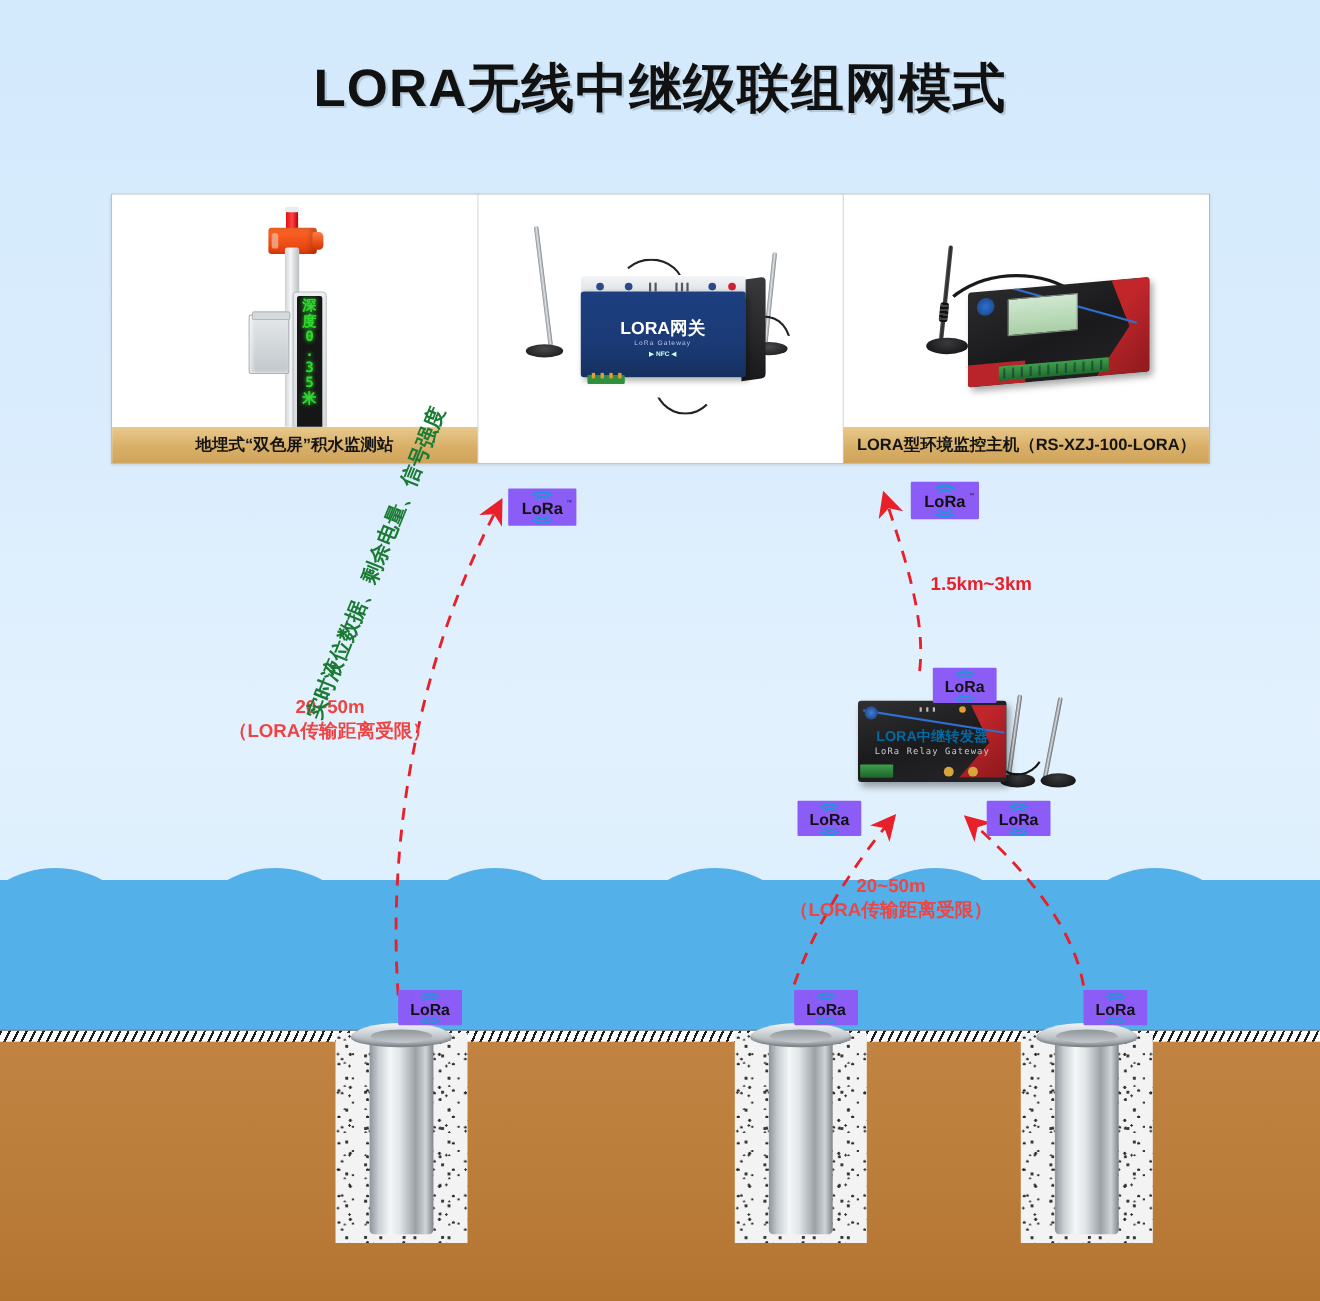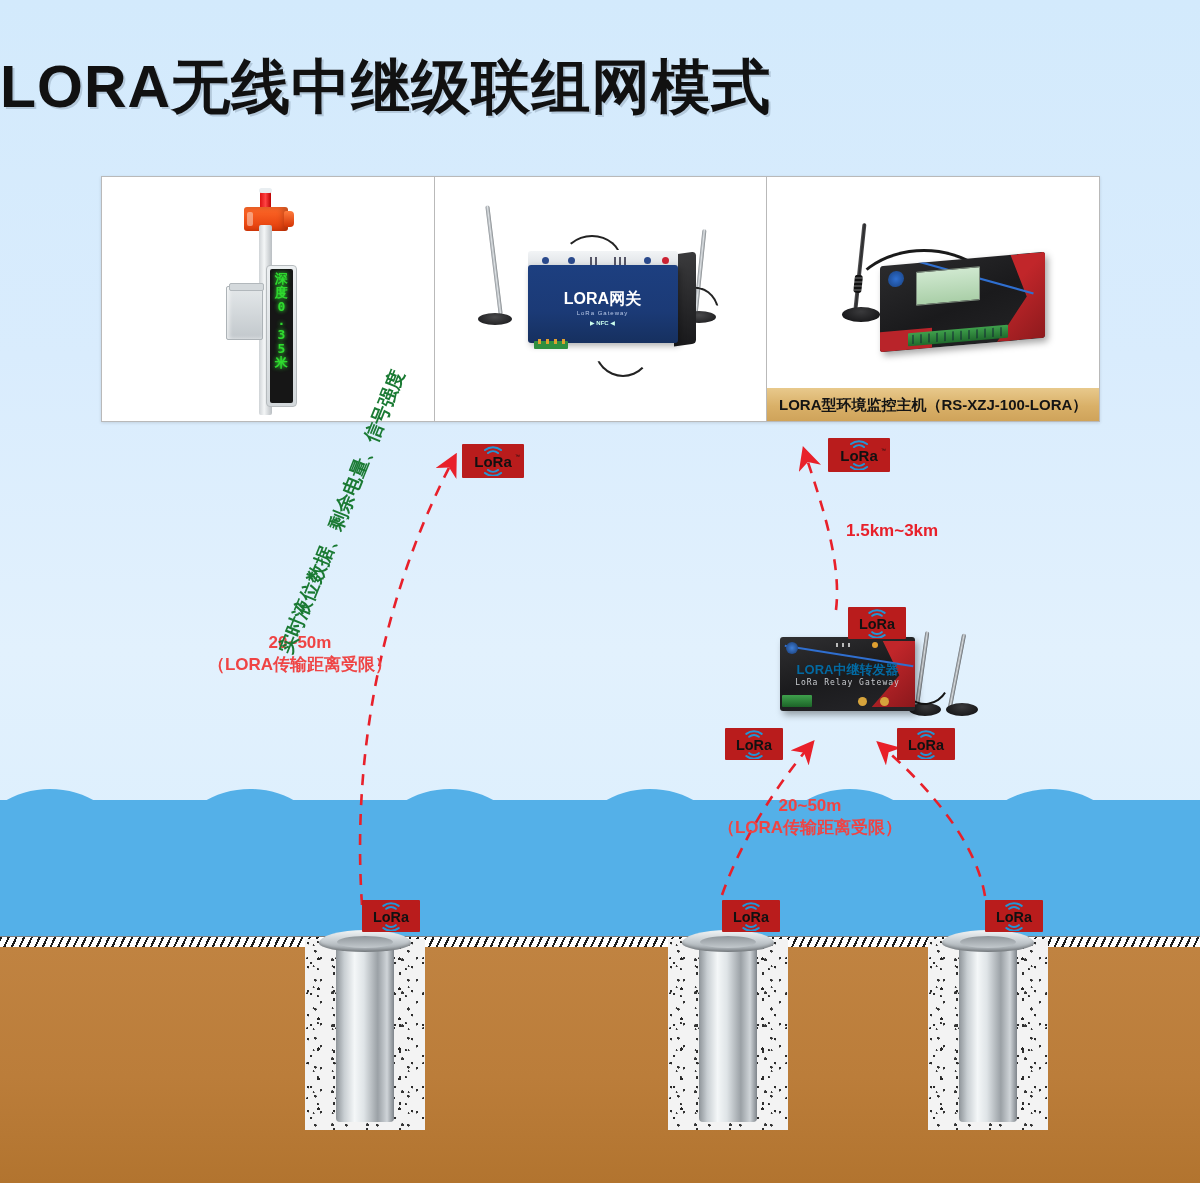--- a/index.html
+++ b/index.html
@@ -4,22 +4,22 @@
 <style>
   html,body{margin:0;padding:0;}
   body{
     width:1200px;height:1183px;position:relative;overflow:hidden;
     font-family:"Liberation Sans","DejaVu Sans",sans-serif;
     background:linear-gradient(180deg,#d3eafc 0%,#d9ecfd 30%,#e2f1fd 55%,#ddeffd 72%,#d4eafc 100%);
   }
 
   
   #title{
-    position:absolute;left:0;top:48px;width:1200px;
-    font-size:59px;font-weight:bold;color:#111;letter-spacing:1px;
+    position:absolute;left:0;top:48px;width:1200px;text-align:center;
+    font-size:48px;font-weight:bold;color:#111;letter-spacing:1px;
     text-shadow:2px 2px 0 rgba(140,160,180,.45);
     white-space:nowrap;
   }
 
   
   #cards{
     position:absolute;left:101px;top:176px;width:999px;height:246px;
     display:flex;background:#fff;border:1px solid #b9b9b9;box-sizing:border-box;
     box-shadow:0 1px 3px rgba(0,0,0,.12);
   }
@@ -145,21 +145,21 @@
     border-radius:0 0 4px 4px;}
   .station .flange{position:absolute;left:14px;top:0;width:92px;height:22px;
     background:linear-gradient(180deg,#f2f5f6 0%,#cfd5d9 40%,#9aa1a6 100%);
     border-radius:50%/60% 60% 40% 40%;
     box-shadow:inset 0 -2px 3px rgba(0,0,0,.25);}
   .station .flange:after{content:"";position:absolute;left:18px;top:6px;width:56px;height:12px;
     background:linear-gradient(180deg,#8f969b,#c3c9cd);border-radius:50%;}
 
   
   .lora{
-    position:absolute;background:#b91c1c;border-radius:1px;
+    position:absolute;background:#8b5cf6;border-radius:1px;
     display:flex;align-items:center;justify-content:center;
   }
   .lora svg{display:block;}
 
   
   .lbl{position:absolute;white-space:nowrap;font-weight:bold;}
   .lbl-red{color:#ef4444;font-size:17px;line-height:22px;text-align:center;}
   .lbl-red .l2{display:block;}
   .lbl-km{color:#e8202a;font-size:17px;}
   .lbl-green{color:#1a7a33;font-size:19px;font-weight:bold;}
@@ -186,20 +186,21 @@
             <span>度</span>
             <span>0</span>
             <span>.</span>
             <span>3</span>
             <span>5</span>
             <span>米</span>
           </div>
         </div>
       </div>
     </div>
+    <div class="card-cap">地埋式“双色屏”积水监测站</div>
   </div>
 
   <div class="card">
     <div class="card-img">
       <div class="gw">
 
         <div class="ant" style="left:26px;top:4px;height:110px;transform:rotate(-7deg);"></div>
         <div class="base" style="left:12px;top:112px;"></div>
         <div class="ant" style="left:232px;top:28px;height:86px;transform:rotate(6deg);"></div>
         <div class="base" style="left:216px;top:110px;"></div>

